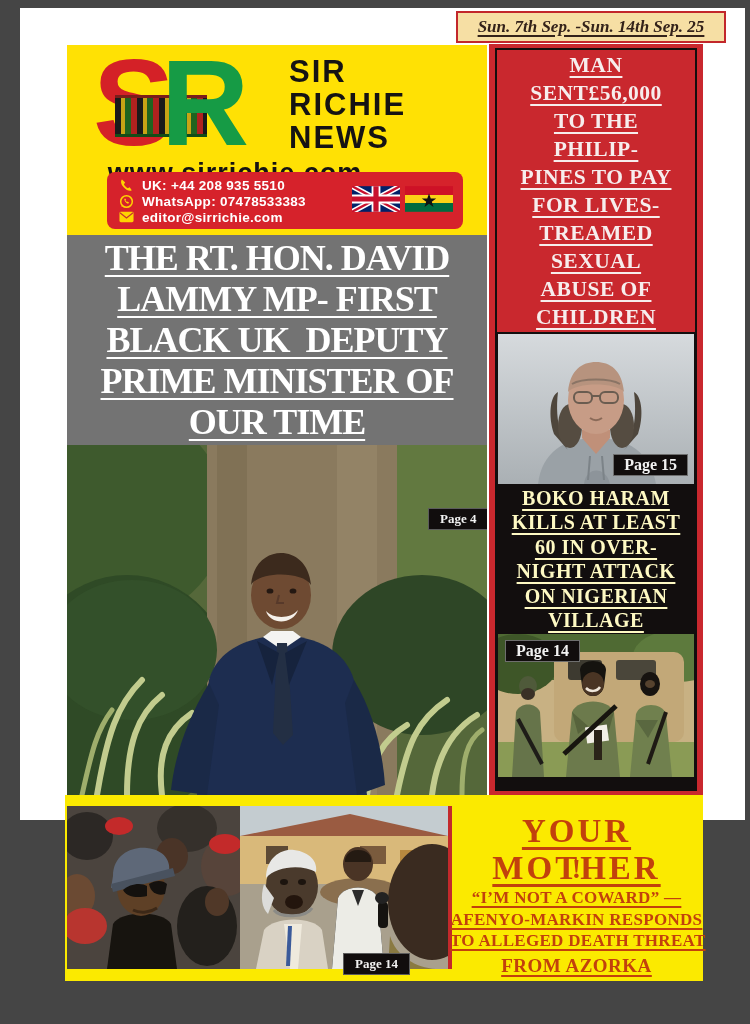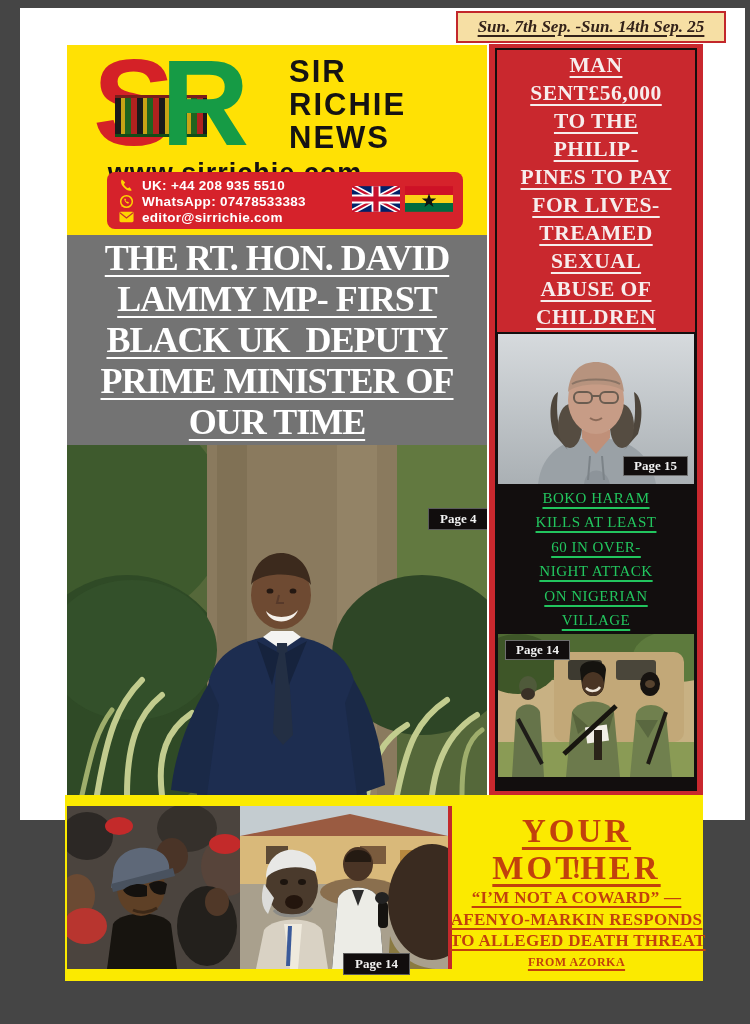--- a/index.html
+++ b/index.html
@@ -83,48 +83,48 @@
   .rc-head div{
     font-family:"Liberation Serif", serif;font-weight:bold;color:#f7eded;
     font-size:21.5px;line-height:28px;letter-spacing:.5px;white-space:pre;
     text-decoration:underline;text-decoration-thickness:1.5px;text-underline-offset:4px;
   }
   .rc-mugshot{flex:none;height:150px;margin:0 3px;position:relative;overflow:hidden;background:#c3c8cb;}
   .rc-boko{
     flex:none;height:150px;display:flex;flex-direction:column;align-items:center;justify-content:center;
   }
   .rc-boko div{
-    font-family:"Liberation Serif", serif;font-weight:normal;color:#22c55e;
-    font-size:15px;line-height:24.5px;letter-spacing:.5px;white-space:pre;
+    font-family:"Liberation Serif", serif;font-weight:bold;color:#fef9c3;
+    font-size:20px;line-height:24.5px;letter-spacing:.5px;white-space:pre;
     text-decoration:underline;text-decoration-thickness:1.5px;text-underline-offset:4px;
   }
   .rc-militants{flex:none;height:143px;margin:0 3px 4px;position:relative;overflow:hidden;background:#6b7d44;}
   .badge-in{position:absolute;background:#110D0D;color:#f2f2f2;
-    font-family:"Liberation Serif", serif;font-weight:bold;font-size:13px;
+    font-family:"Liberation Serif", serif;font-weight:bold;font-size:16px;
     padding:1px 10px;border:1px solid #6e6e6e;}
 
   
   .bottom{
     position:absolute;left:45px;top:787px;width:638px;height:186px;
     background:#FBEA00;
   }
   .bottom-photos{
     position:absolute;left:2px;top:11px;width:381px;height:163px;
     border-right:4px solid #C3292b;display:flex;overflow:hidden;background:#888;
   }
   .bt-text{position:absolute;left:385px;top:0;width:253px;height:186px;
     font-family:"Liberation Serif", serif;color:#c2410c;text-align:center;}
   .bt-title{position:absolute;left:0;width:100%;top:18px;
     font-size:33px;font-weight:bold;letter-spacing:3px;
     text-decoration:underline;text-decoration-thickness:2.5px;text-underline-offset:5px;}
   .bt-excl{position:absolute;left:0;width:100%;top:58px;font-size:28px;font-weight:bold;}
   .bt-sub{position:absolute;left:0;width:100%;top:92px;
     font-size:17px;line-height:21.5px;font-weight:bold;letter-spacing:.3px;}
   .bt-sub div{text-decoration:underline;text-decoration-thickness:1.5px;text-underline-offset:3px;white-space:pre;}
-  .bt-from{position:absolute;left:0;width:100%;top:160px;font-size:12px;font-weight:bold;
+  .bt-from{position:absolute;left:0;width:100%;top:160px;font-size:19px;font-weight:bold;
     text-decoration:underline;text-decoration-thickness:1.5px;text-underline-offset:3px;letter-spacing:.5px;}
 </style>
 </head>
 <body>
 
 <div class="page">
 
   <div class="date-banner">
     <span>Sun. 7th Sep. -Sun. 14th Sep. 25</span>
   </div>

